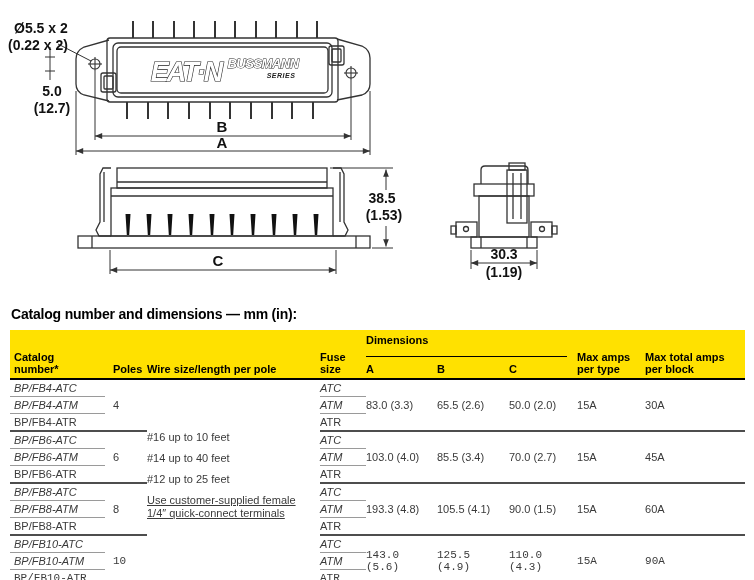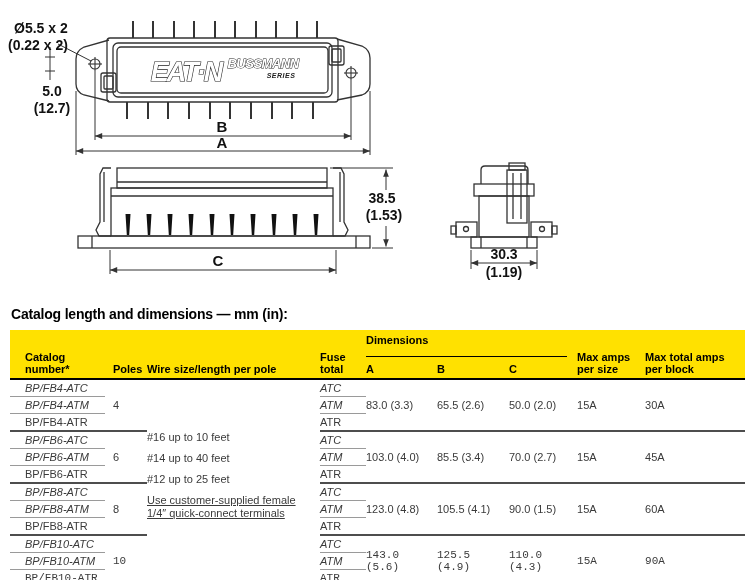--- a/index.html
+++ b/index.html
@@ -18,21 +18,21 @@
     border-collapse:collapse;table-layout:fixed;width:735px;
     margin:8px 0 0 10px;font-size:11px;color:#3a3a3a;
   }
   thead th{
     background:#FFE100;text-align:left;vertical-align:bottom;
     font-size:11px;line-height:12px;color:#000;
     padding:3px 4px 3px 0;border-bottom:2px solid #000;font-weight:bold;
   }
   thead th.c-dims{border-bottom:none;vertical-align:top;padding-top:4px;}
   .dims-u{border-bottom:1px solid #000;margin-right:6px;padding-bottom:10px;}
-  th.c-cat, td.cat{padding-left:15px;}
+  th.c-cat, td.cat{padding-left:4px;}
   th.c-poles, td.poles{padding-left:8px;}
   tbody td{height:16px;padding:0;vertical-align:middle;line-height:12px;}
   td.thin{border-bottom:1px solid #9a9a9a;font-style:italic;}
   td.grp{border-bottom:2px solid #4d4d4d;}
   td.end{border-bottom:2px solid #be185d;font-family:Liberation Mono, monospace;}
   td.wire{vertical-align:middle;border-bottom:2px solid #4c1d95;margin-left:28px;}
   .wire-wrap{position:relative;top:-8px;}
   .wire-note{margin:0 0 9px 0;}
   .wire-last{max-width:162px;margin-bottom:0;line-height:13px;text-decoration:underline;}
 </style>
@@ -189,21 +189,21 @@
         <line x1="537" y1="250" x2="537" y2="269"></line>
     <line x1="471" y1="263" x2="537" y2="263" marker-start="url(#arr)" marker-end="url(#arr)"></line>
   </g>
   <g font-family="Liberation Sans, sans-serif" font-weight="bold" fill="#111">
     <text x="504" y="259" font-size="14" text-anchor="middle">30.3</text>
     <text x="504" y="277" font-size="14" text-anchor="middle">(1.19)</text>
   </g>
 </svg>
 </div>
 
-<div class="heading">Catalog length and dimensions — mm (in):</div>
+<div class="heading">Catalog number and dimensions — mm (in):</div>
 
 <table class="catalog">
   <colgroup>
     <col style="width:95px">
       <col style="width:42px">
       <col style="width:173px">
     <col style="width:46px">
       <col style="width:71px">
       <col style="width:72px">
     <col style="width:68px">
@@ -213,28 +213,28 @@
   <thead>
     <tr>
       <th class="c-cat" rowspan="2">
         <div>Catalog</div>
         <div>number*</div>
       </th>
       <th class="c-poles" rowspan="2">Poles</th>
       <th class="c-wire" rowspan="2">Wire size/length per pole</th>
       <th class="c-fuse" rowspan="2">
         <div>Fuse</div>
-        <div>total</div>
+        <div>size</div>
       </th>
       <th class="c-dims" colspan="3">
         <div class="dims-u">Dimensions</div>
       </th>
       <th class="c-amps" rowspan="2">
         <div>Max amps</div>
-        <div>per size</div>
+        <div>per type</div>
       </th>
       <th class="c-total" rowspan="2">
         <div>Max total amps</div>
         <div>per block</div>
       </th>
     </tr>
     <tr>
       <th class="c-a">A</th>
       <th class="c-b">B</th>
       <th class="c-c">C</th>
@@ -285,21 +285,21 @@
     </tr>
     <tr>
       <td class="cat grp">BP/FB6-ATR</td>
       <td class="fuse grp">ATR</td>
     </tr>
 
     <tr>
       <td class="cat thin">BP/FB8-ATC</td>
       <td class="poles grp" rowspan="3">8</td>
       <td class="fuse thin">ATC</td>
-      <td class="dim grp" rowspan="3">123.0 (4.8)</td>
+      <td class="dim grp" rowspan="3">193.3 (4.8)</td>
       <td class="dim grp" rowspan="3">105.5 (4.1)</td>
       <td class="dim grp" rowspan="3">90.0 (1.5)</td>
       <td class="dim grp" rowspan="3">15A</td>
       <td class="dim grp" rowspan="3">60A</td>
     </tr>
     <tr>
       <td class="cat thin">BP/FB8-ATM</td>
       <td class="fuse thin">ATM</td>
     </tr>
     <tr>

